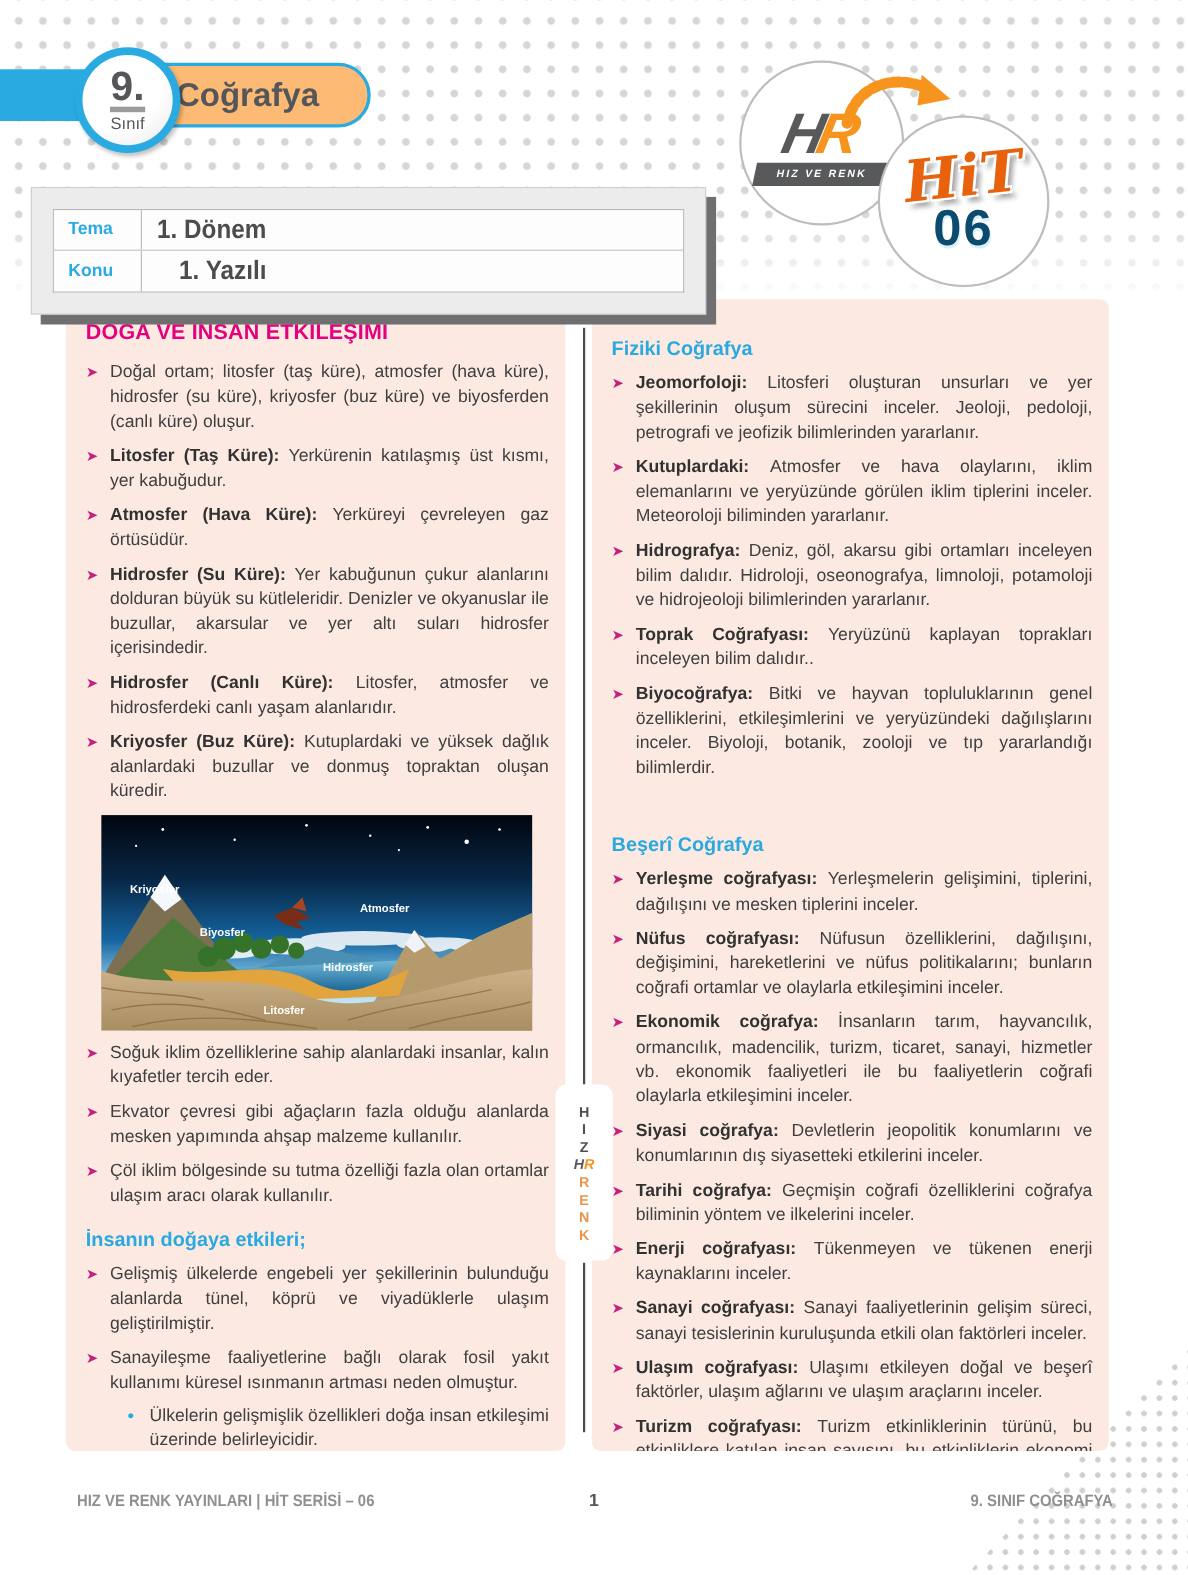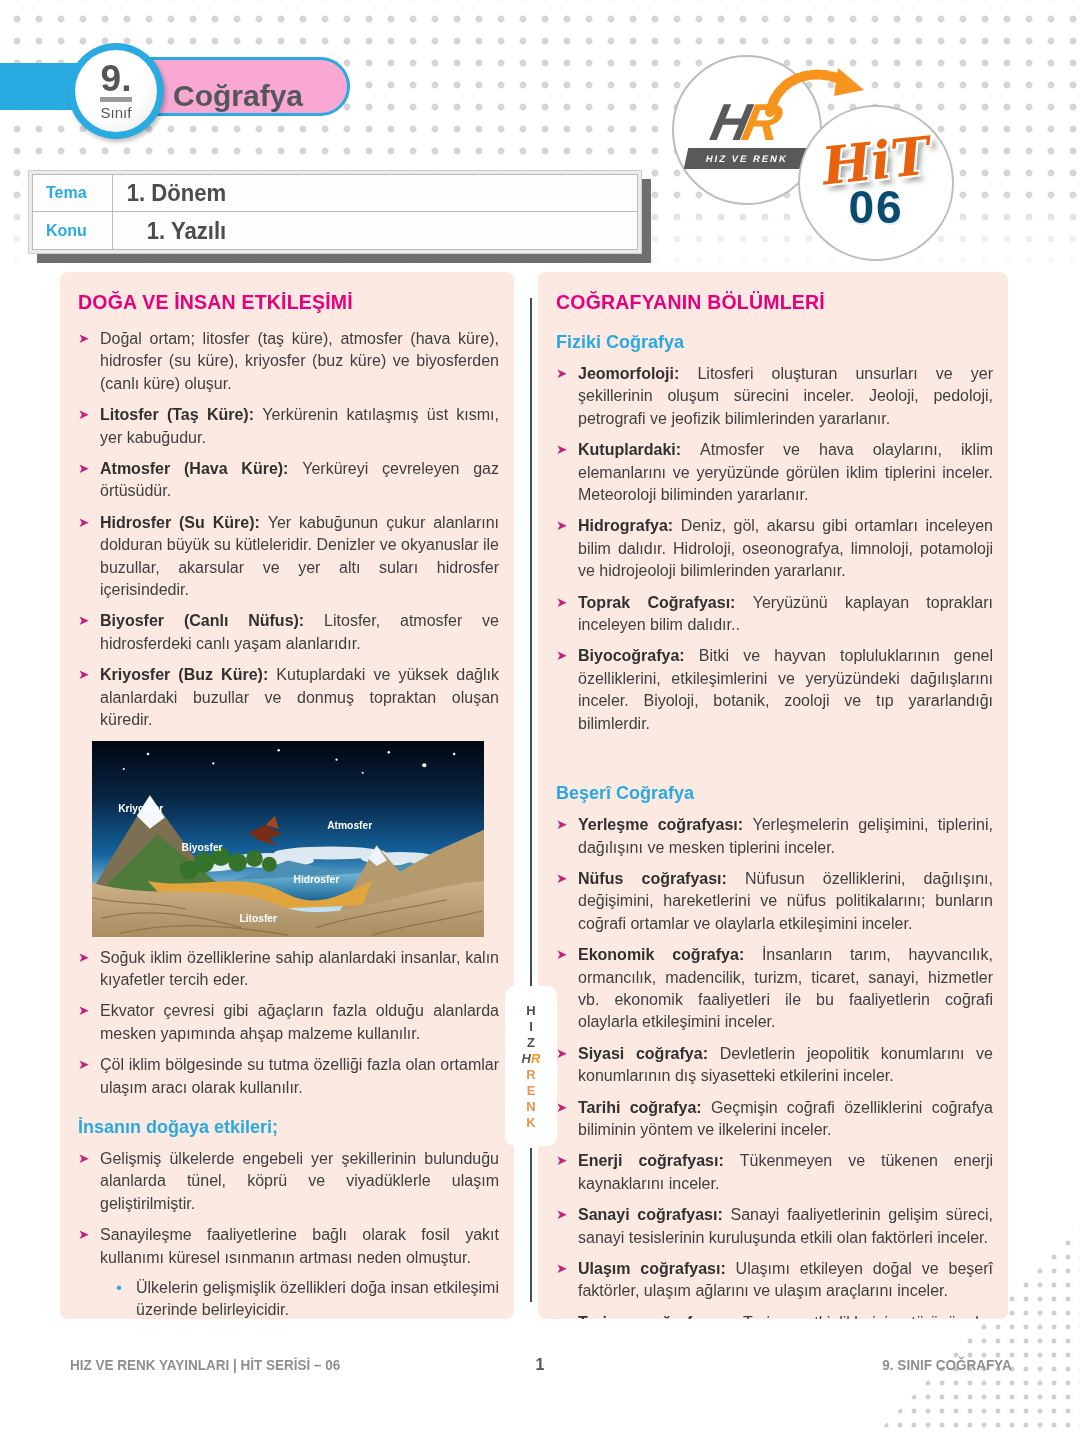--- a/index.html
+++ b/index.html
@@ -18,23 +18,23 @@
   }
   .dots-bottom-right {
     position:absolute; right:0; bottom:0; width:215px; height:210px; z-index:0;
     background-image:radial-gradient(circle, #cfcfcf 2.2px, transparent 2.8px);
     background-size:14px 14px;
     clip-path:polygon(100% 0, 100% 100%, 6% 100%);
   }
   
   .ribbon { position:absolute; left:0; top:63px; width:255px; height:47px; background:#29ABE2; z-index:1; }
   .subject-pill {
-    position:absolute; left:126px; top:57px; width:224px; height:59px; z-index:2;
-    background:#f9a8d4; border:3px solid #29ABE2; border-radius:0 30px 30px 0;
-    display:flex; align-items:flex-end; justify-content:center;
+    position:absolute; left:113px; top:57px; width:224px; height:59px; z-index:2;
+    background:#fdba74; border:3px solid #29ABE2; border-radius:0 30px 30px 0;
+    display:flex; align-items:center; justify-content:center;
   }
   .subject-pill span { font-size:30px; font-weight:bold; color:#55565A; }
   .grade-circle {
     position:absolute; left:68px; top:43px; width:96px; height:96px; z-index:3;
     background:#29ABE2; border-radius:50%;
     box-shadow:2px 3px 4px rgba(0,0,0,.25);
     display:flex; align-items:center; justify-content:center;
   }
   .grade-inner {
     width:82px; height:82px; border-radius:50%;
@@ -63,21 +63,21 @@
     font-family:"DejaVu Serif", serif; font-style:italic; font-weight:bold;
     font-size:52px; color:#E8610C; transform:rotate(-6deg); line-height:48px;
     text-shadow:2px 2px 0 #fff,-2px -2px 0 #fff,2px -2px 0 #fff,-2px 2px 0 #fff,5px 6px 5px rgba(0,0,0,.35);
   }
   .hit-num { font-size:46px; font-weight:700; color:#0c4a6e; line-height:44px; letter-spacing:2px;
     text-shadow:1px 2px 0 #d8f0fa; }
   .brand-arrow { position:absolute; left:760px; top:58px; z-index:5; }
   
   .meta-box {
     position:absolute; left:28px; top:170px; width:614px; z-index:2;
-    background:#ececec; padding:3px; box-shadow:9px 9px 0 #6f6f6f;
+    background:#ececec; padding:19px; box-shadow:9px 9px 0 #6f6f6f;
     border:1px solid #cfcfcf;
   }
   .meta-row { display:flex; background:#fdfdfd; border:1px solid #b9b9b9; height:38px; align-items:stretch; }
   .meta-row + .meta-row { border-top:none;gap:20px; }
   .meta-label {
     flex:0 0 80px; display:flex; align-items:center; padding-left:13px;
     border-right:1px solid #b9b9b9; color:#29ABE2; font-size:16px; font-weight:bold;
   }
   .meta-value {
     flex:1; display:flex; align-items:center; padding-left:15px;
@@ -188,21 +188,21 @@
       <div class="bullet-item">
         <span class="bullet-arrow">➤</span>
         <div class="bullet-text"><strong class="term">Atmosfer (Hava Küre): </strong>Yerküreyi çevreleyen gaz örtüsüdür.</div>
       </div>
       <div class="bullet-item">
         <span class="bullet-arrow">➤</span>
         <div class="bullet-text"><strong class="term">Hidrosfer (Su Küre): </strong>Yer kabuğunun çukur alanlarını dolduran büyük su kütleleridir. Denizler ve okyanuslar ile buzullar, akarsular ve yer altı suları hidrosfer içerisindedir.</div>
       </div>
       <div class="bullet-item">
         <span class="bullet-arrow">➤</span>
-        <div class="bullet-text"><strong class="term">Biyosfer (Canlı Nüfus): </strong>Litosfer, atmosfer ve hidrosferdeki canlı yaşam alanlarıdır.</div>
+        <div class="bullet-text"><strong class="term">Hidrosfer (Canlı Küre): </strong>Litosfer, atmosfer ve hidrosferdeki canlı yaşam alanlarıdır.</div>
       </div>
       <div class="bullet-item">
         <span class="bullet-arrow">➤</span>
         <div class="bullet-text"><strong class="term">Kriyosfer (Buz Küre): </strong>Kutuplardaki ve yüksek dağlık alanlardaki buzullar ve donmuş topraktan oluşan küredir.</div>
       </div>
     </div>
     <svg class="nature-figure" viewBox="0 0 420 210" preserveAspectRatio="none">
     <defs>
       <linearGradient id="skyG" x1="0" y1="0" x2="0" y2="1">
         <stop offset="0" stop-color="#01060f"></stop>
@@ -295,21 +295,20 @@
         <div class="bullet-text">Sanayileşme faaliyetlerine bağlı olarak fosil yakıt kullanımı küresel ısınmanın artması neden olmuştur.<div class="sub-list">
             <div class="sub-item">
               <span class="sub-dot">•</span>
               <div class="sub-text">Ülkelerin gelişmişlik özellikleri doğa insan etkileşimi üzerinde belirleyicidir.</div>
             </div>
           </div></div>
       </div>
     </div>
   </div>
 <div class="panel panel-right" id="col-right">
-  <div class="section-title">COĞRAFYANIN BÖLÜMLERİ</div>
 <div class="subheading">Fiziki Coğrafya</div>
     <div class="bullet-list">
       <div class="bullet-item">
         <span class="bullet-arrow">➤</span>
         <div class="bullet-text"><strong class="term">Jeomorfoloji: </strong>Litosferi oluşturan unsurları ve yer şekillerinin oluşum sürecini inceler. Jeoloji, pedoloji, petrografi ve jeofizik bilimlerinden yararlanır.</div>
       </div>
       <div class="bullet-item">
         <span class="bullet-arrow">➤</span>
         <div class="bullet-text"><strong class="term">Kutuplardaki: </strong>Atmosfer ve hava olaylarını, iklim elemanlarını ve yeryüzünde görülen iklim tiplerini inceler. Meteoroloji biliminden yararlanır.</div>
       </div>

